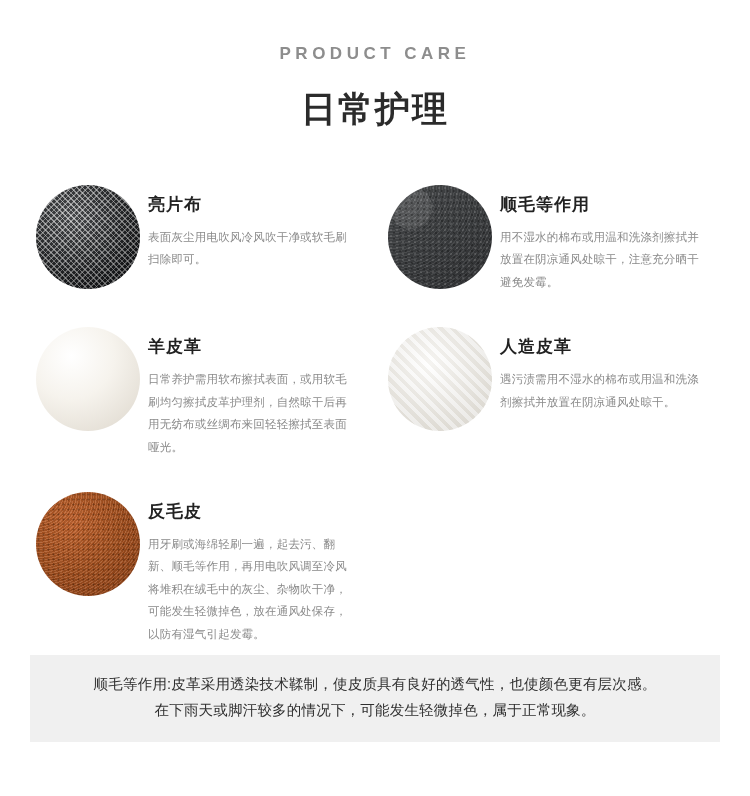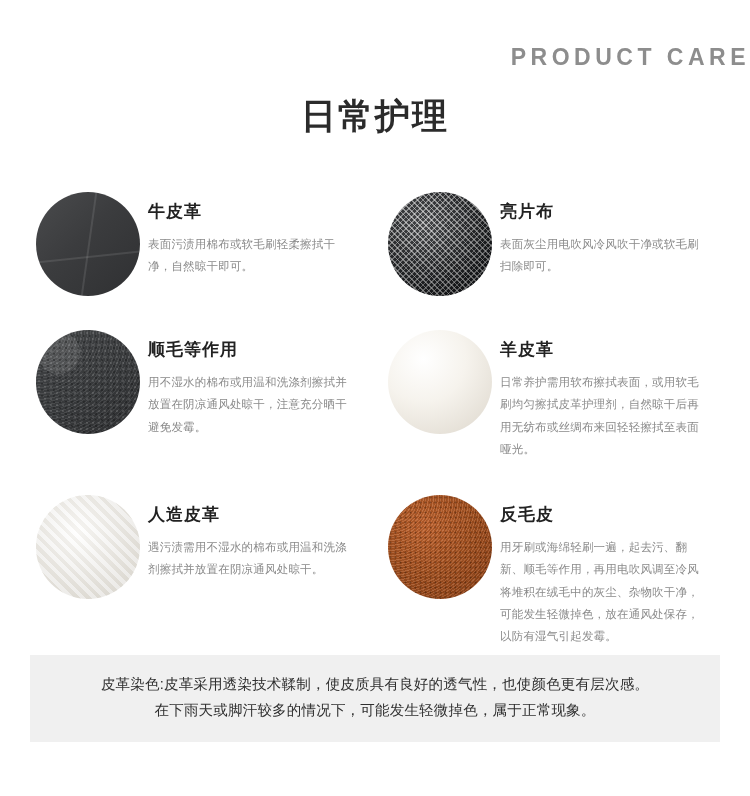--- a/index.html
+++ b/index.html
@@ -19,26 +19,25 @@
     width: 750px;
     height: 796px;
     background: #ffffff;
     box-sizing: border-box;
   }
   .header {
     padding-top: 44px;
     text-align: center;
   }
   .eyebrow {
-    font-size: 23px;
+    font-size: 17px;
     letter-spacing: 4.5px;
     color: #8d8d8d;
     font-weight: bold;
     margin: 0;
-    text-align: right;
   }
   .title {
     font-size: 35px;
     letter-spacing: 2px;
     color: #2b2b2b;
     font-weight: bold;
     margin: 22px 0 0 0;
   }
   .grid {
     margin-top: 46px;
@@ -200,29 +199,20 @@
 
 <div class="page">
 
   <div class="header">
     <p class="eyebrow">PRODUCT CARE</p>
     <h1 class="title">日常护理</h1>
   </div>
 
   <div class="grid">
 
-    <div class="care-item">
-      <div class="swatch-wrap">
-        <div class="swatch sw-leather"></div>
-      </div>
-      <div class="care-text">
-        <h2 class="care-title">牛皮革</h2>
-        <p class="care-desc">表面污渍用棉布或软毛刷轻柔擦拭干净，自然晾干即可。</p>
-      </div>
-    </div>
 
     <div class="care-item">
       <div class="swatch-wrap">
         <div class="swatch sw-sequin"></div>
       </div>
       <div class="care-text">
         <h2 class="care-title">亮片布</h2>
         <p class="care-desc">表面灰尘用电吹风冷风吹干净或软毛刷扫除即可。</p>
       </div>
     </div>
@@ -263,17 +253,17 @@
       </div>
       <div class="care-text">
         <h2 class="care-title">反毛皮</h2>
         <p class="care-desc">用牙刷或海绵轻刷一遍，起去污、翻新、顺毛等作用，再用电吹风调至冷风将堆积在绒毛中的灰尘、杂物吹干净，可能发生轻微掉色，放在通风处保存，以防有湿气引起发霉。</p>
       </div>
     </div>
 
   </div>
 
   <div class="note">
-    <p>皮革染色:皮革采用透染技术鞣制，使皮质具有良好的透气性，也使颜色更有层次感。</p>
+    <p>顺毛等作用:皮革采用透染技术鞣制，使皮质具有良好的透气性，也使颜色更有层次感。</p>
     <p>在下雨天或脚汗较多的情况下，可能发生轻微掉色，属于正常现象。</p>
   </div>
 
 </div>
 
 </body></html>

